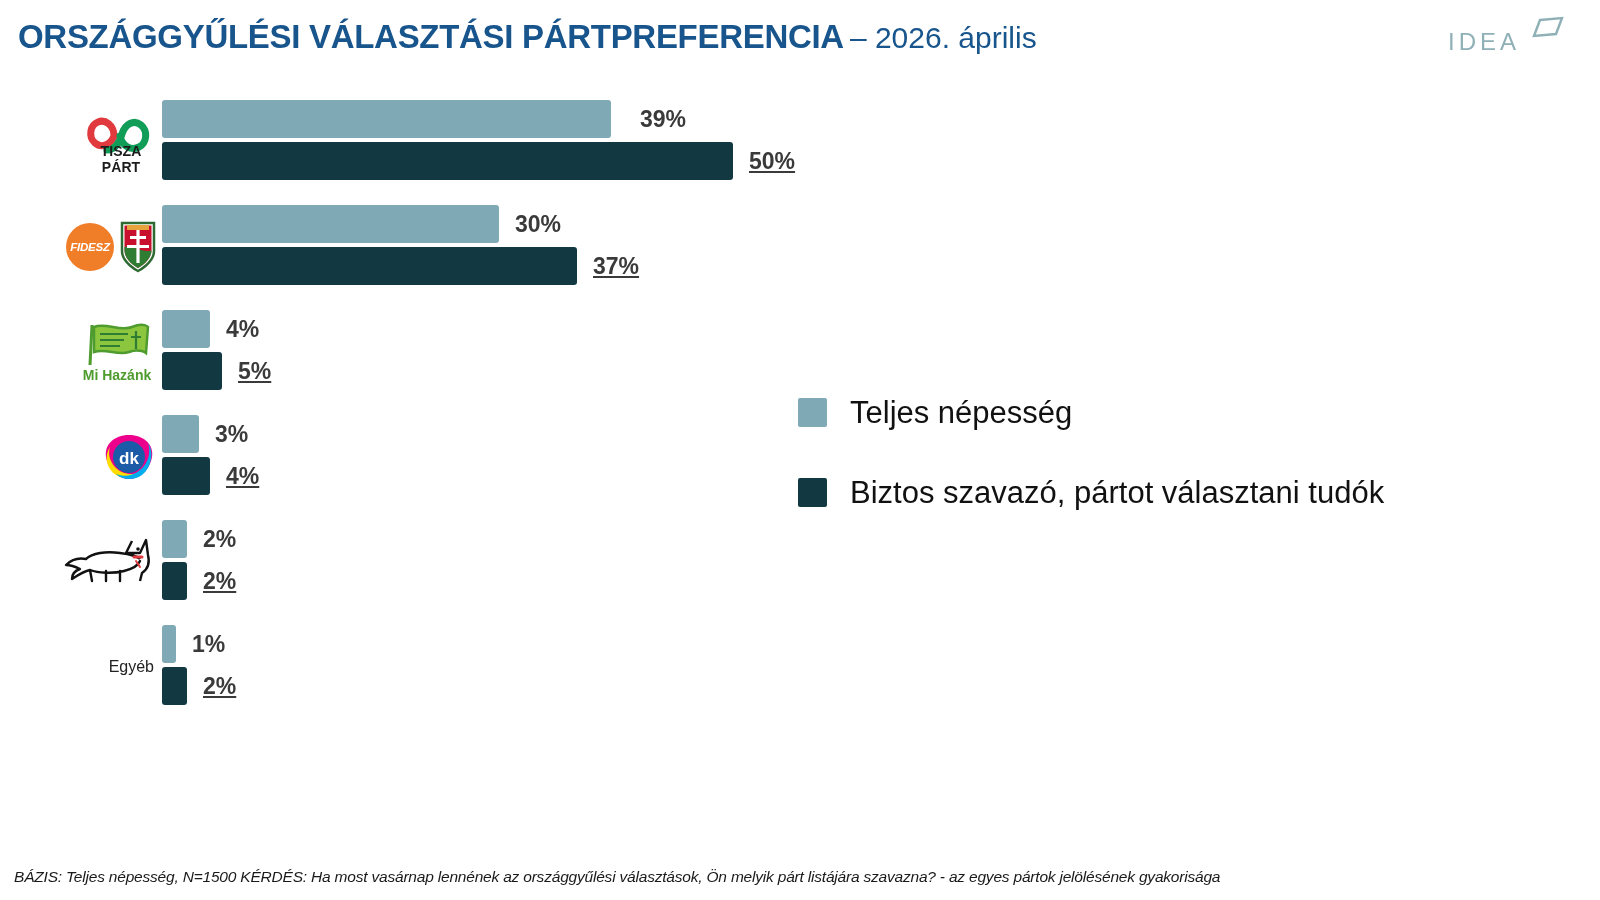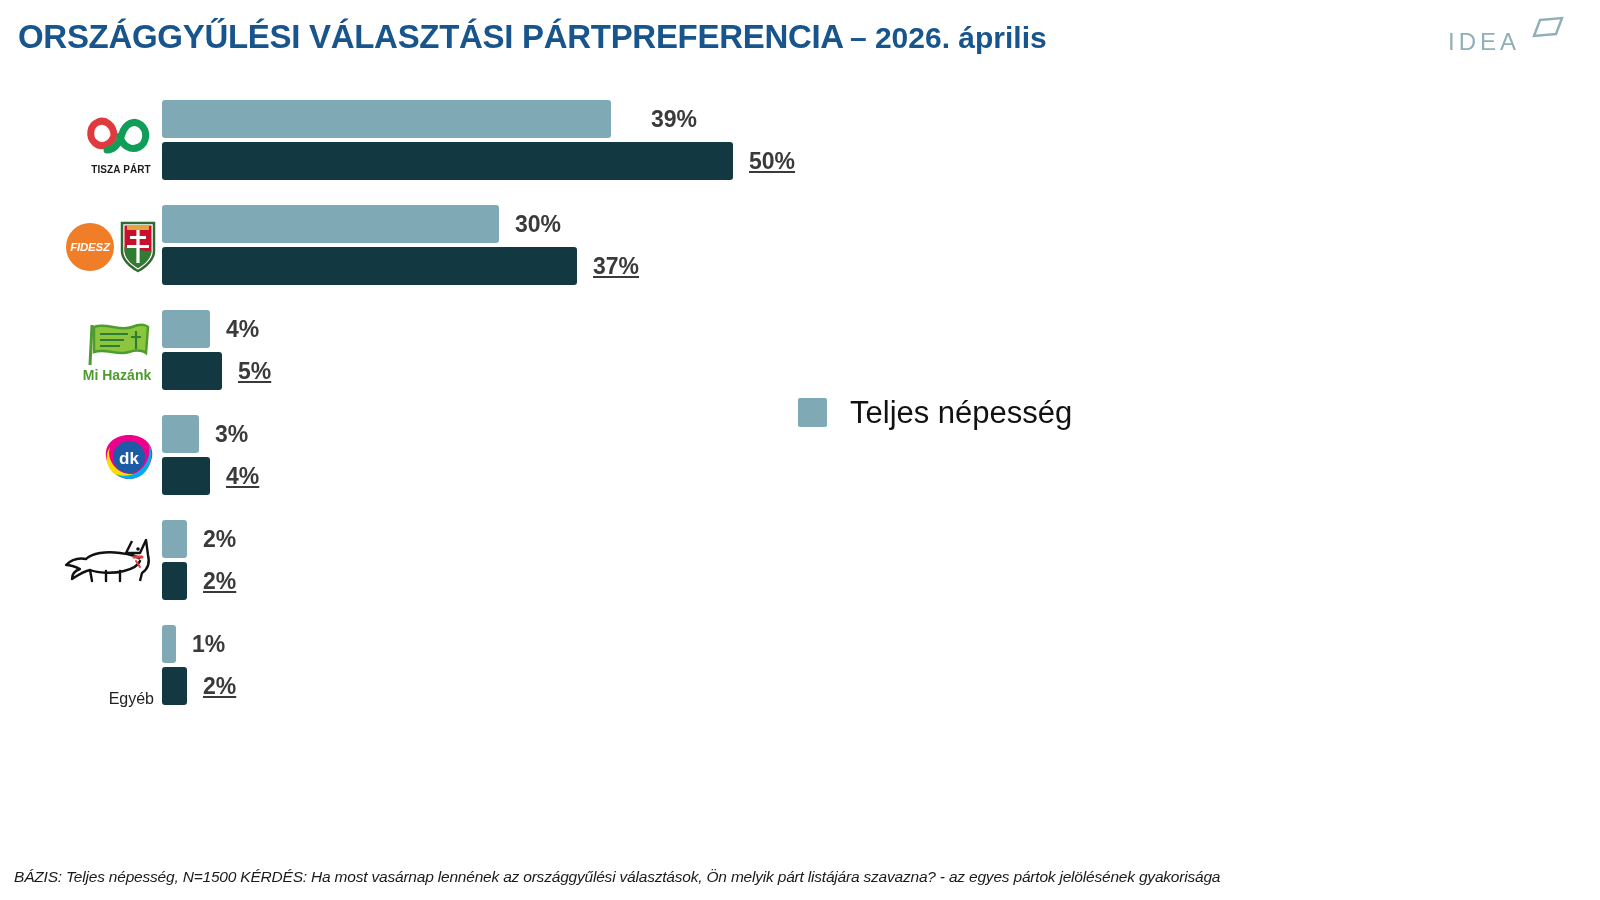--- a/index.html
+++ b/index.html
@@ -13,21 +13,21 @@
   }
   #root { position: relative; width: 1600px; height: 900px; background:#fff; }
 
   
   .header { position: absolute; left: 18px; top: 18px; width: 1400px; height: 48px; }
   .title-main {
     font-size: 33px; font-weight: bold; color: #18558C;
     letter-spacing: -0.3px; white-space: nowrap; display:inline;
   }
   .title-sub {
-    font-size: 30px; font-weight: bold; color: #18558C;
+    font-size: 30px; font-weight: normal; color: #18558C;
     white-space: nowrap; display:inline; margin-left:6px;
   }
 
   
   .idea-logo { position: absolute; right: 30px; top: 16px; width: 130px; height: 46px; text-decoration: underline; }
   .idea-text {
     position:absolute; left: 8px; top: 12px;
     font-size: 24px; letter-spacing: 4px; color: #8FB0B6; font-weight: 400;
   }
 
@@ -39,21 +39,21 @@
   .logo-cell {
     position: absolute; left: 48px; top: 0; width: 112px; height: 92px;
   }
   .logo-inner {
     position: absolute; left: 0; top: 0; width: 112px; height: 92px;
     display: flex; align-items: center; justify-content: flex-end;
     gap: 4px; padding-right: 2px;
   }
   .row-text-label {
     position: absolute; right: 6px; top: 50%; transform: translateY(-50%);
-    font-size: 16px; color: #222; white-space: nowrap; margin-top: 32px;
+    font-size: 16px; color: #222; white-space: nowrap;
   }
 
   .bars { position: absolute; left: 162px; top: 0; }
   .bar {
     position: absolute; height: 38px; border-radius: 3px;
   }
   .bar.light { background: #7FA9B5; top: 4px; }
   .bar.dark  { background: #123842; top: 46px; }
   .bar-value {
     position: absolute; font-size: 23px; font-weight: bold; color: #3A3A3A;
@@ -77,21 +77,21 @@
   .footnote {
     position: absolute; left: 14px; bottom: 14px; width: 1570px;
     font-size: 15.5px; font-style: italic; color: #1a1a1a;
     white-space: nowrap; letter-spacing: -0.2px;
   }
 
   
   .tisza-wrap { position: relative; width: 74px; height: 64px; }
   .tisza-name {
     position: absolute; left: 0; bottom: -1px; width: 74px; text-align: center;
-    font-size: 10px; font-weight: bold; color: #1c1c1c; letter-spacing: 0.1px;
+    font-size: 14px; font-weight: bold; color: #1c1c1c; letter-spacing: 0.1px;
   }
   .fidesz-oval {
     width: 48px; height: 48px; border-radius: 50%;
     background: #F07D28; display: flex; align-items: center; justify-content: center;
   }
   .fidesz-oval span {
     color: #fff; font-size: 11.5px; font-weight: bold; font-style: italic; letter-spacing: -0.2px;
   }
   .mihazank-wrap { position: relative; width: 82px; height: 62px; }
   .mihazank-name {
@@ -125,21 +125,21 @@
               <path d="M30 26 C30 15 21 9 14 12 C6 15 4 27 11 33 C18 39 27 34 30 26" fill="none" stroke="#E03A3E" stroke-width="7" stroke-linecap="round"></path>
               <path d="M36 26 C38 36 47 41 55 37 C63 33 64 21 57 15 C50 9 41 14 38 24
                        C35 34 30 40 23 40" fill="none" stroke="#0F9D58" stroke-width="7" stroke-linecap="round"></path>
             </svg>
             <div class="tisza-name">TISZA PÁRT</div>
           </div>
         </div>
       </div>
       <div class="bars">
         <div class="bar light" style="width:449px"></div>
-        <div class="bar-value light-v" style="left:489px">39%</div>
+        <div class="bar-value light-v" style="left:478px">39%</div>
         <div class="bar dark" style="width:571px"></div>
         <div class="bar-value dark-v" style="left:587px">50%</div>
       </div>
     </div>
 
     <div class="row" style="top:105px">
       <div class="logo-cell">
         <div class="logo-inner">
           <div class="fidesz-oval">
             <span>FIDESZ</span>
@@ -242,17 +242,21 @@
     </div>
 
 
   </div>
 
   <div class="legend">
     <div class="legend-item">
       <div class="legend-swatch" style="background:#7FA9B5"></div>
       <div class="legend-label">Teljes népesség</div>
     </div>
+    <div class="legend-item" style="margin-top:18px">
+      <div class="legend-swatch" style="background:#123842"></div>
+      <div class="legend-label">Biztos szavazó, pártot választani tudók</div>
+    </div>
   </div>
 
   <div class="footnote">BÁZIS: Teljes népesség, N=1500  KÉRDÉS:  Ha most vasárnap lennének az országgyűlési választások, Ön melyik párt listájára szavazna? - az egyes pártok jelölésének gyakorisága</div>
 
 </div>
 
 </body></html>

